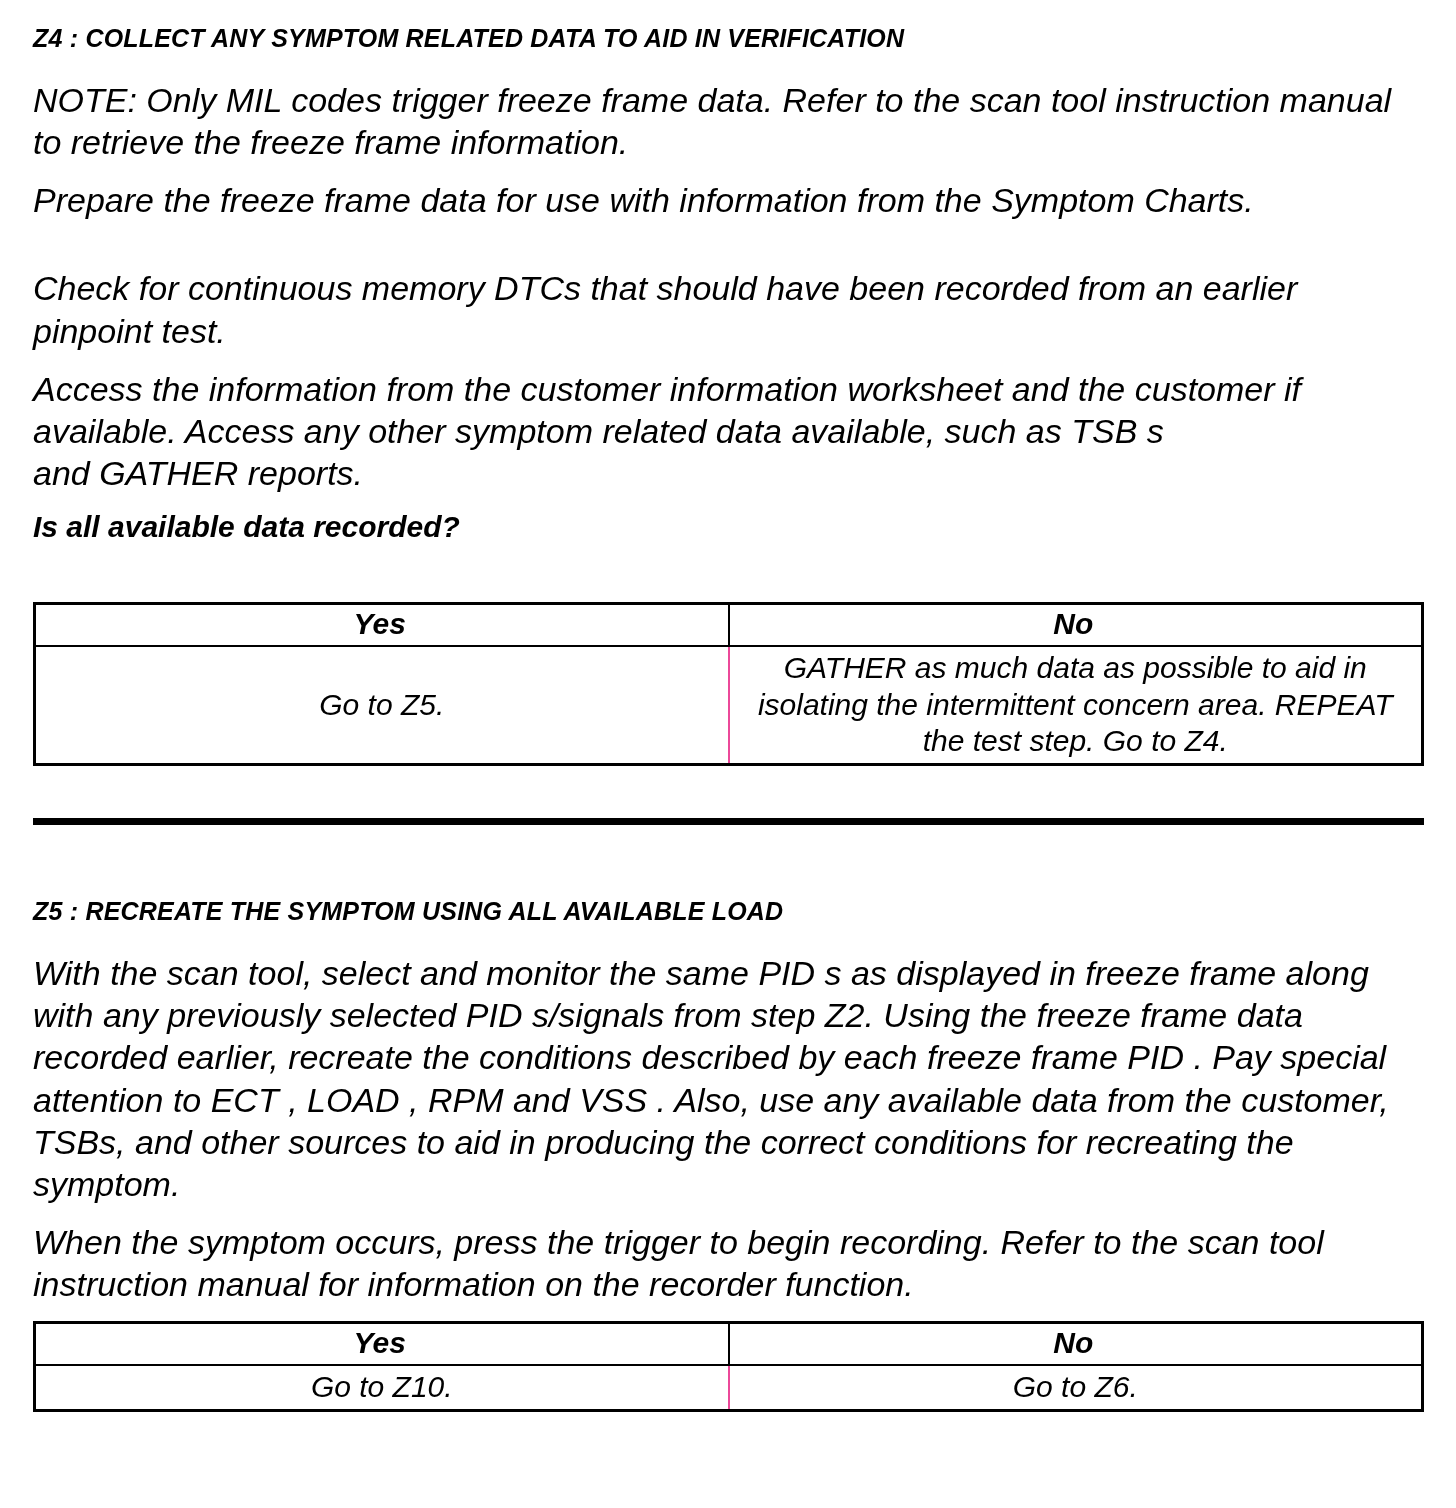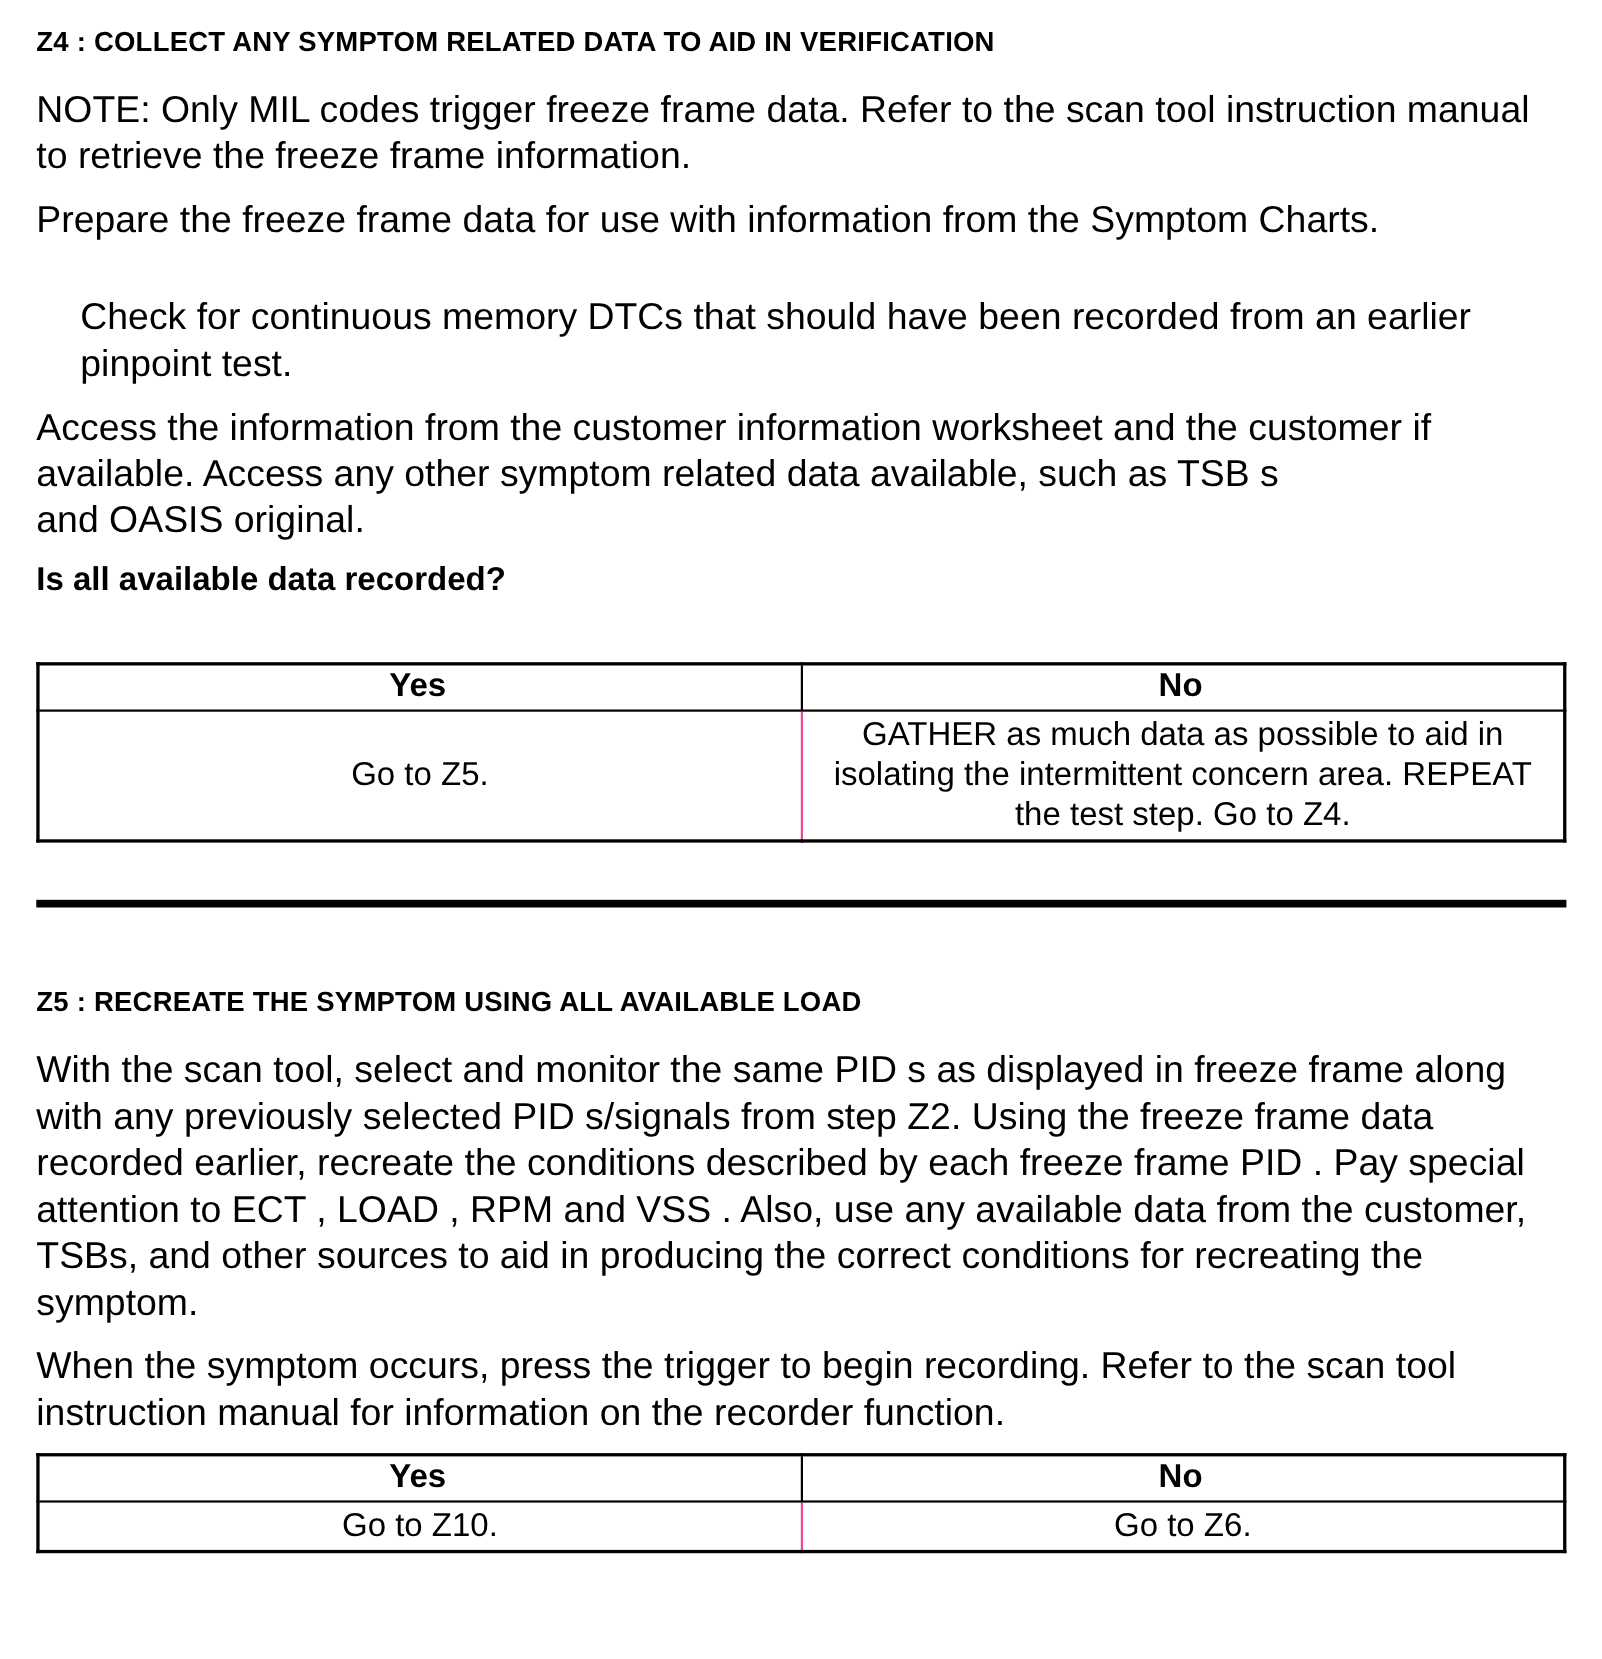--- a/index.html
+++ b/index.html
@@ -6,38 +6,38 @@
     margin: 0;
     padding: 0;
     background: #ffffff;
     color: #000000;
     font-family: "Liberation Sans", "DejaVu Sans", sans-serif;
   }
   .page {
     width: 1456px;
     box-sizing: border-box;
     padding: 24px 32px 12px 33px;
+    font-style: italic;
   }
   .step-heading {
     font-size: 25px;
     font-weight: bold;
     letter-spacing: 0.2px;
     margin: 0 0 26px 0;
   }
   .para {
     font-size: 34px;
     line-height: 1.24;
     margin: 0 0 16px 0;
   }
   .para .line {
     display: block;
   }
   .gap-before {
     margin-top: 46px;
-    margin-left: 40px;
   }
   .question {
     font-size: 30px;
     font-weight: bold;
     margin: 12px 0 58px 0;
   }
   .result-table {
     width: 100%;
     border-collapse: collapse;
     border: 3px solid #000;
@@ -79,21 +79,21 @@
     <h2 class="step-heading">Z4 : COLLECT ANY SYMPTOM RELATED DATA TO AID IN VERIFICATION</h2>
 
     <p class="para">NOTE: Only MIL codes trigger freeze frame data. Refer to the scan tool instruction manual to retrieve the freeze frame information.</p>
 
     <p class="para">Prepare the freeze frame data for use with information from the Symptom Charts.</p>
 
     <p class="para gap-before">Check for continuous memory DTCs that should have been recorded from an earlier pinpoint test.</p>
 
     <p class="para">
       <span class="line">Access the information from the customer information worksheet and the customer if available. Access any other symptom related data available, such as TSB s</span>
-      <span class="line">and OASIS original.</span>
+      <span class="line">and GATHER reports.</span>
     </p>
 
     <p class="question">Is all available data recorded?</p>
 
     <table class="result-table tall">
       <thead>
         <tr>
           <th>Yes</th>
           <th>No</th>
         </tr>

